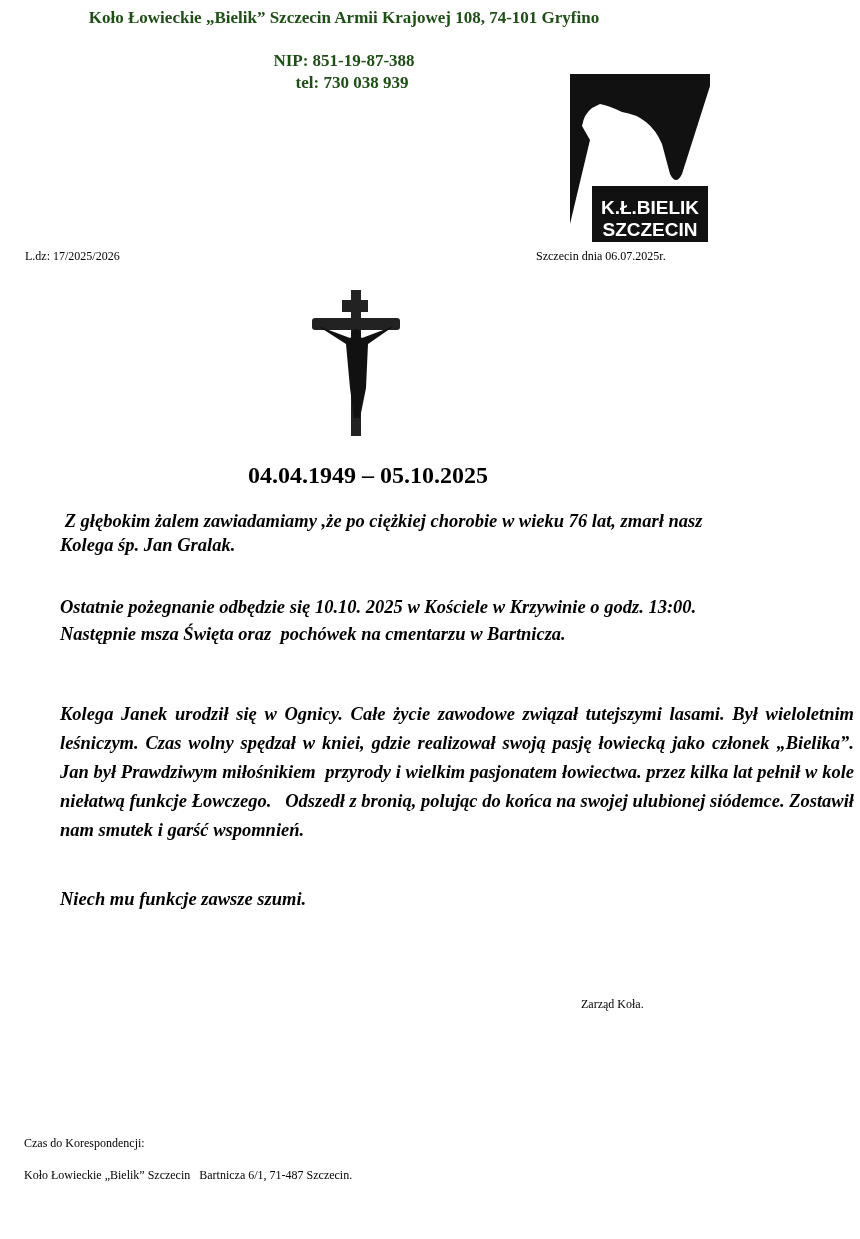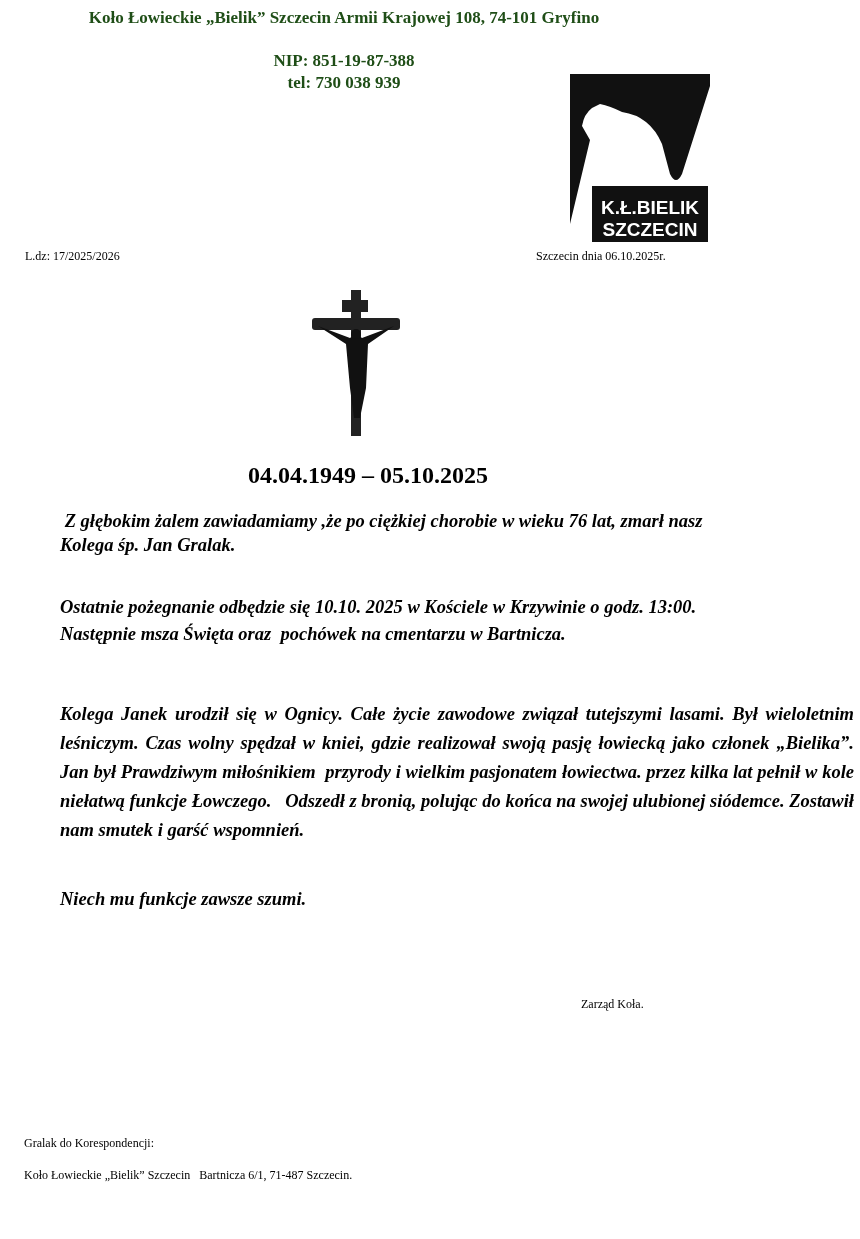--- a/index.html
+++ b/index.html
@@ -12,35 +12,35 @@
   .just { text-align: justify; text-align-last: left; }
   #logo { left: 570px; top: 74px; width: 140px; height: 192px; }
   #cross { left: 310px; top: 288px; width: 92px; height: 150px; }
 </style>
 </head>
 <body>
 
 <div>
   <div class="abs hdr" style="top:8px;">Koło Łowieckie „Bielik” Szczecin Armii Krajowej 108, 74-101 Gryfino</div>
   <div class="abs hdr" style="top:51px;">NIP: 851-19-87-388</div>
-  <div class="abs hdr" style="top:73px;">tel: 730 038 939</div>
+  <div class="abs hdr" style="top:73px;padding-left:8px;">tel: 730 038 939</div>
 </div>
 
 <div id="logo" class="abs">
   <svg width="140" height="168" viewBox="0 0 140 168">
     <rect x="0" y="0" width="140" height="168" fill="#ffffff"></rect>
     <path d="M0 0 H140 V12 L112 100 Q106 112 100 100 L92 70 Q80 42 52 38 Q40 32 30 30 L22 34 Q14 40 12 52 L20 66 L0 150 Z" fill="#111"></path>
     <rect x="22" y="112" width="116" height="56" fill="#111"></rect>
     <text x="80" y="140" text-anchor="middle" font-family="Liberation Sans, sans-serif" font-weight="bold" font-size="19" fill="#fff">K.Ł.BIELIK</text>
     <text x="80" y="162" text-anchor="middle" font-family="Liberation Sans, sans-serif" font-weight="bold" font-size="19" fill="#fff">SZCZECIN</text>
   </svg>
 </div>
 
 <div class="abs plain" style="left:25px; top:249px;">L.dz: 17/2025/2026</div>
-<div class="abs plain" style="left:536px; top:249px;">Szczecin dnia 06.10.2025r.</div>
+<div class="abs plain" style="left:536px; top:249px;">Szczecin dnia 06.07.2025r.</div>
 
 <div id="cross" class="abs">
   <svg width="92" height="150" viewBox="0 0 92 150">
     <rect x="41" y="2" width="10" height="146" fill="#222"></rect>
     <rect x="32" y="12" width="26" height="12" fill="#222"></rect>
     <rect x="2" y="30" width="88" height="12" rx="3" fill="#222"></rect>
     <path d="M8 38 L40 50 Q46 44 52 50 L84 38 L58 56 L56 100 L50 130 L44 130 L40 100 L36 56 Z" fill="#111"></path>
     <circle cx="46" cy="46" r="5" fill="#111"></circle>
   </svg>
 </div>
@@ -57,15 +57,15 @@
   <div class="abs it" style="left:24px; top:622px; white-space:pre;">Następnie msza Święta oraz  pochówek na cmentarzu w Bartnicza.</div>
 </div>
 
 <div class="abs it just" style="left:24px; top:700px; width:794px; line-height:29px; white-space:pre-wrap;">Kolega Janek urodził się w Ognicy. Całe życie zawodowe związał tutejszymi lasami. Był wieloletnim leśniczym. Czas wolny spędzał w kniei, gdzie realizował swoją pasję łowiecką jako członek „Bielika”. Jan był Prawdziwym miłośnikiem  przyrody i wielkim pasjonatem łowiectwa. przez kilka lat pełnił w kole niełatwą funkcje Łowczego.   Odszedł z bronią, polując do końca na swojej ulubionej siódemce. Zostawił  nam smutek i garść wspomnień.</div>
 
 <div class="abs it" style="left:24px; top:887px;">Niech mu funkcje zawsze szumi.</div>
 
 <div class="abs plain" style="left:581px; top:997px;">Zarząd Koła.</div>
 
 <div>
-  <div class="abs plain" style="left:24px; top:1136px;">Gralak do Korespondencji:</div>
+  <div class="abs plain" style="left:24px; top:1136px;">Czas do Korespondencji:</div>
   <div class="abs plain" style="left:24px; top:1168px; white-space:pre;">Koło Łowieckie „Bielik” Szczecin   Bartnicza 6/1, 71-487 Szczecin.</div>
 </div>
 
 </body></html>

